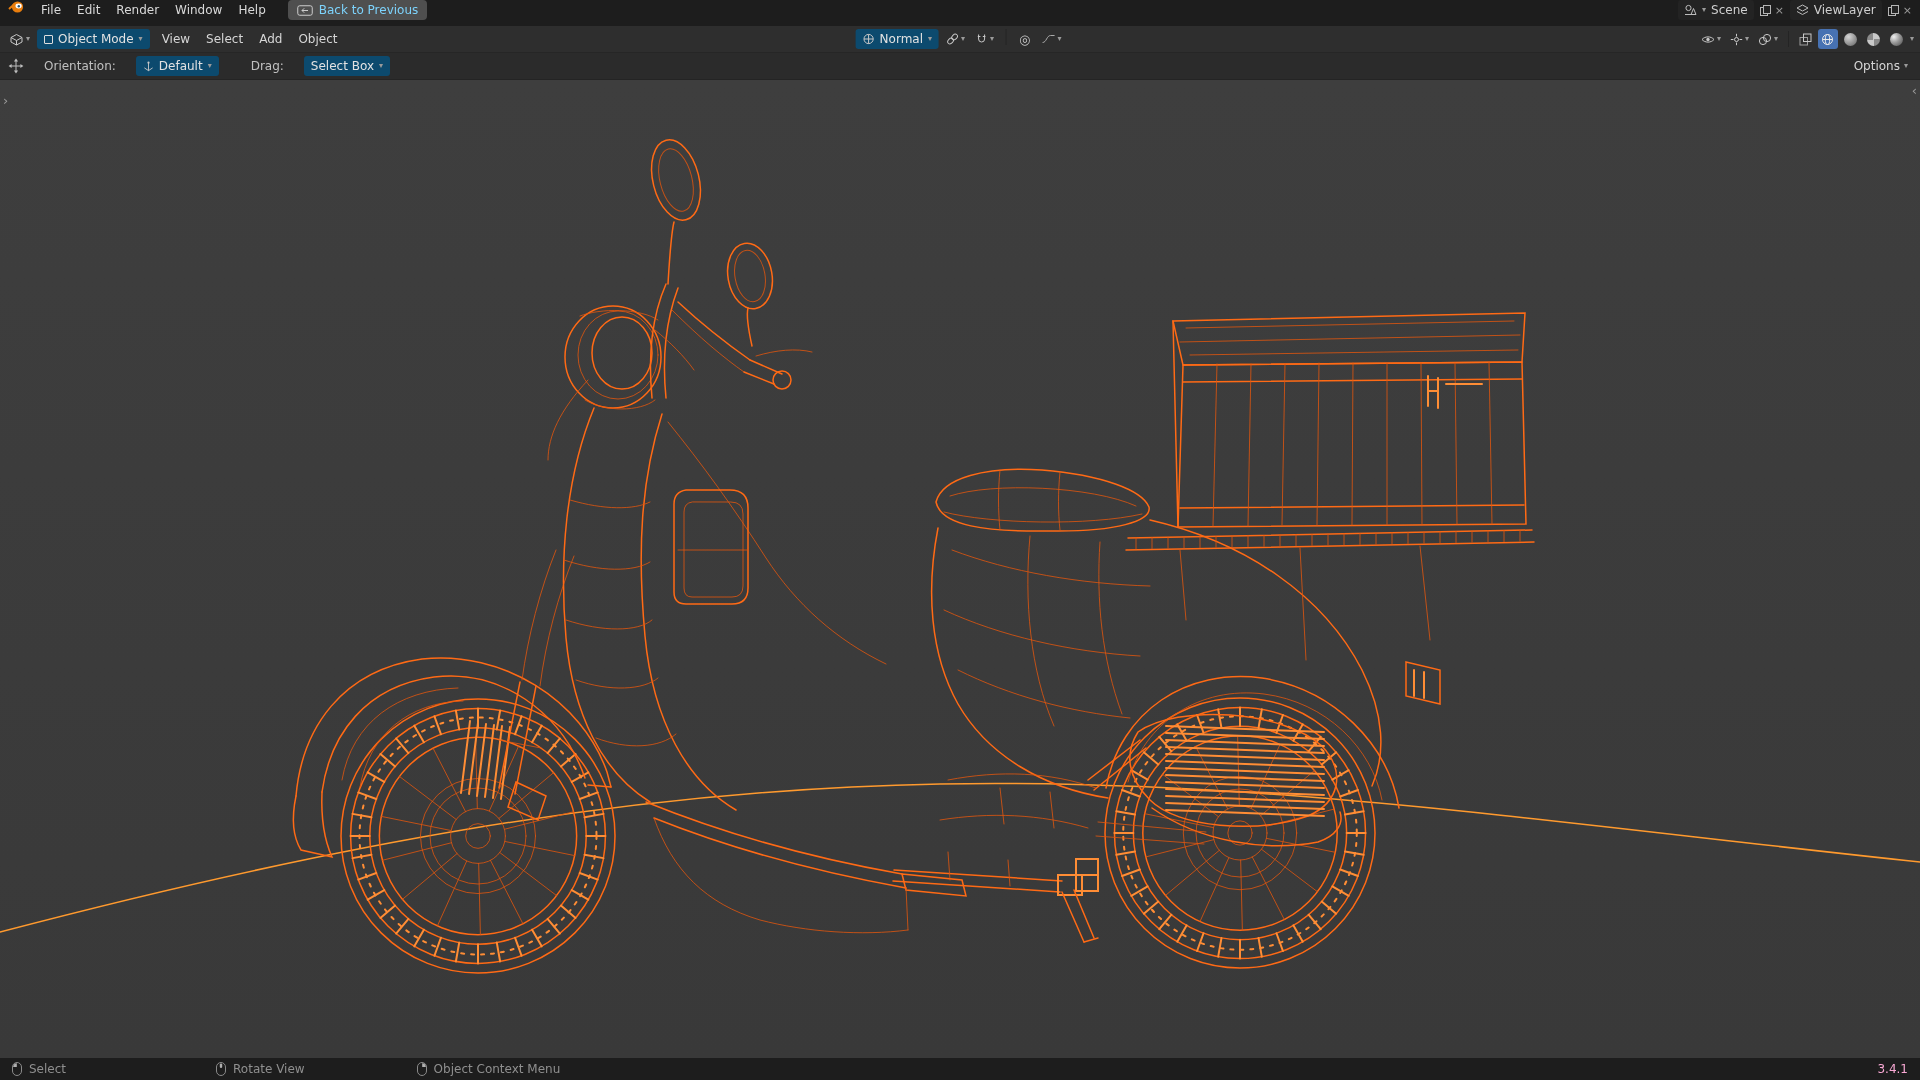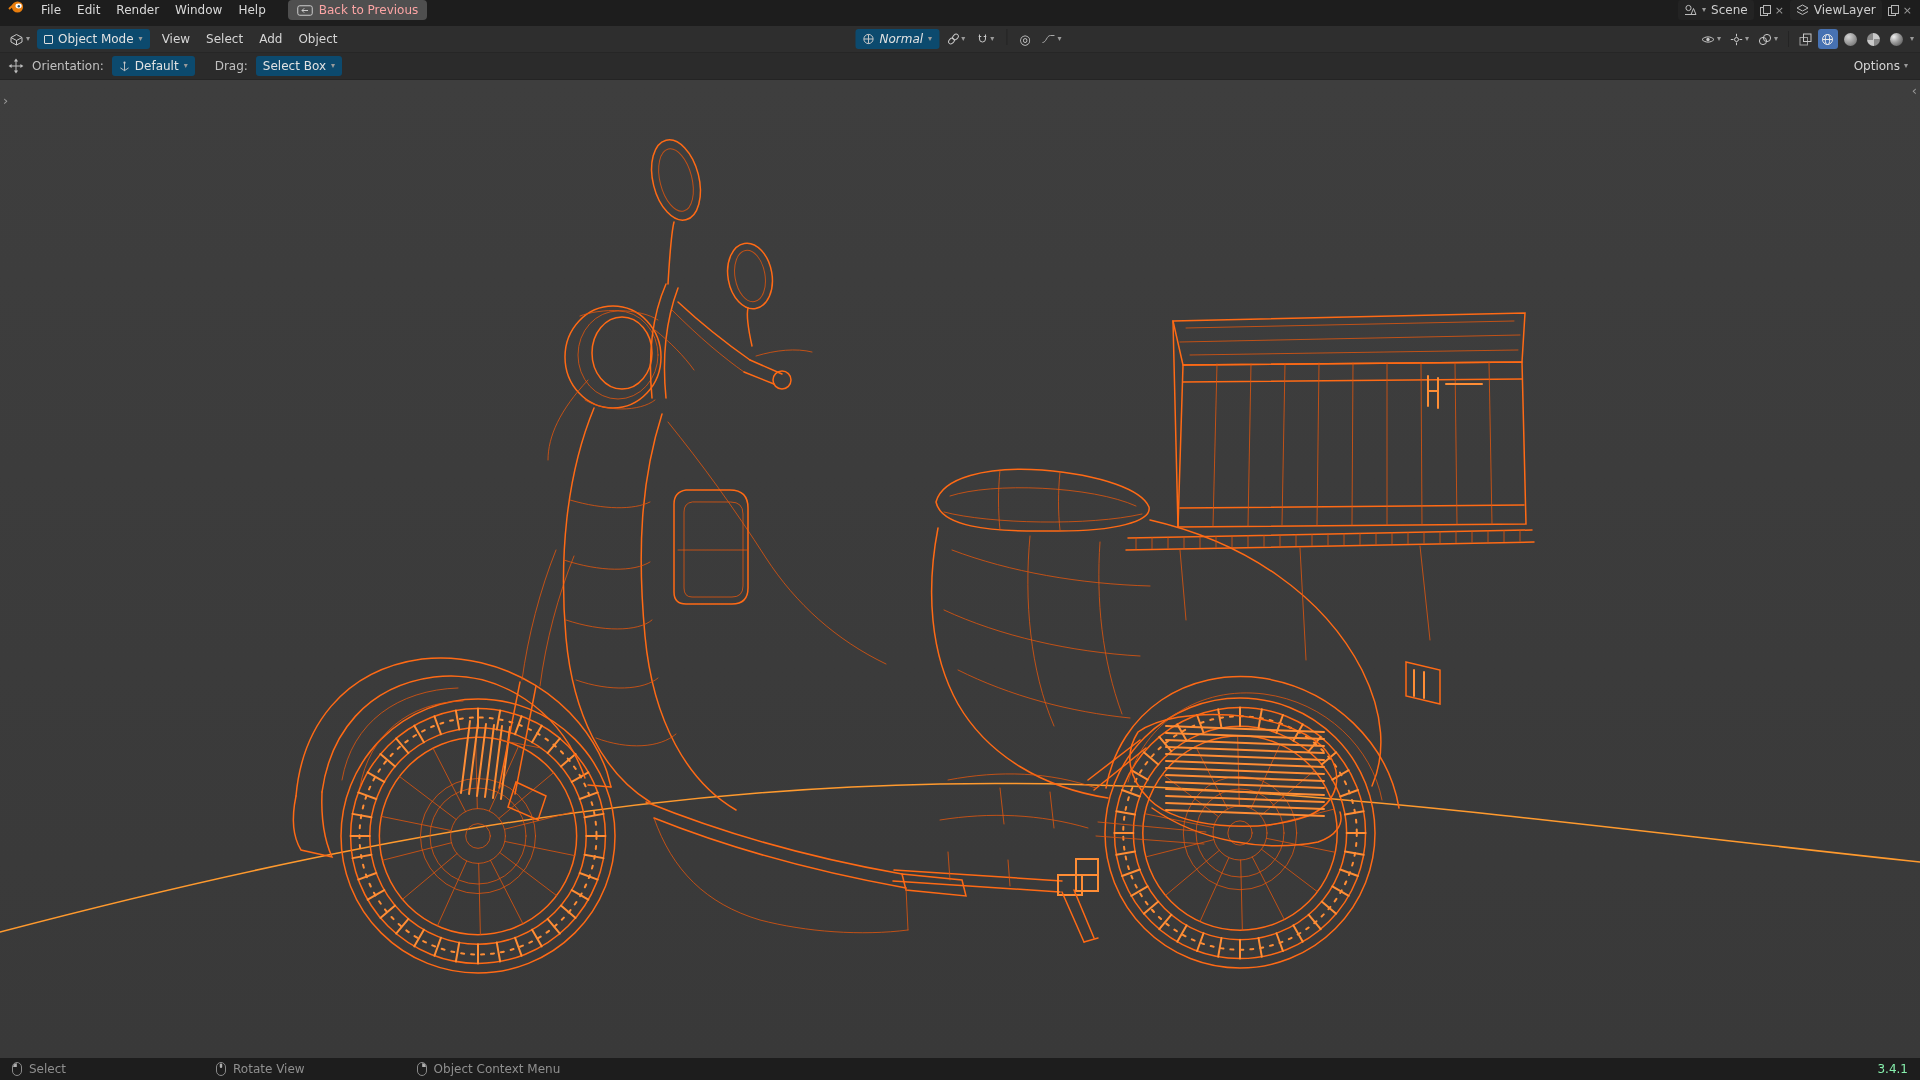--- a/index.html
+++ b/index.html
@@ -7,68 +7,68 @@
   }
   *{box-sizing:border-box;}
   html,body{margin:0;padding:0;width:1920px;height:1080px;overflow:hidden;
     background:#3c3c3c;font-family:"DejaVu Sans",sans-serif;font-size:12px;color:#d4d4d4;}
   .app{width:1920px;height:1080px;display:flex;flex-direction:column;}
 
   
   .topbar{height:26px;background:#1d1d1d;display:flex;align-items:flex-start;padding:0 8px;flex:0 0 26px;}
   .logo{display:flex;align-items:center;margin-right:8px;}
   .menu-item{padding:3px 8px;border-radius:3px;color:#d9d9d9;cursor:default;}
-  .back-btn{margin-left:14px;background:#4f4f4f;border-radius:4px;padding:3px 9px;display:flex;gap:6px;align-items:center;color:#fca5a5;}
+  .back-btn{margin-left:14px;background:#4f4f4f;border-radius:4px;padding:3px 9px;display:flex;gap:6px;align-items:center;color:#7dd3fc;}
   .top-right{margin-left:auto;display:flex;align-items:center;gap:6px;color:#cfcfcf;}
   .widget{display:flex;align-items:center;gap:5px;background:#232323;border-radius:3px;padding:2px 6px;height:20px;}
   .chev{font-size:8px;color:#9a9a9a;line-height:1;}
   .xicon{color:#9a9a9a;font-size:11px;line-height:1;}
   .copy-ic{position:relative;width:9px;height:10px;}
   .copy-ic::before{content:"";position:absolute;left:0;top:2px;width:6px;height:7px;border:1px solid #b5b5b5;}
   .copy-ic::after{content:"";position:absolute;left:3px;top:0;width:6px;height:7px;border:1px solid #b5b5b5;background:#232323;}
 
   
   .vheader{height:27px;background:#2e2e2e;display:flex;align-items:center;padding:0 6px;border-bottom:1px solid #262626;position:relative;flex:0 0 27px;}
   .dd{display:inline-flex;align-items:center;gap:5px;background:#0c4a6e;border-radius:3px;padding:0 7px;height:20px;color:#e2e2e2;}
   .hmenu{padding:3px 8px;color:#d6d6d6;}
-  .center-group{position:absolute;left:50%;transform:translateX(-50%);display:flex;align-items:flex-start;gap:5px;font-style:italic;}
+  .center-group{position:absolute;left:50%;transform:translateX(-50%);display:flex;align-items:flex-start;gap:5px;}
   .right-group{margin-left:auto;display:flex;align-items:center;gap:3px;}
   .ibtn{display:inline-flex;align-items:center;gap:2px;padding:0 3px;height:20px;border-radius:3px;}
   .sep{width:1px;height:16px;background:#242424;margin:0 4px;}
   .sq{width:9px;height:9px;border:1.5px solid #ddd;border-radius:1px;display:inline-block;}
   .sph{width:13px;height:13px;border-radius:50%;display:inline-block;}
   .sph.solid{background:radial-gradient(circle at 35% 30%,#d6d6d6,#8f8f8f 60%,#5f5f5f);}
   .sph.material{background:conic-gradient(#c9c9c9 0 25%,#8a8a8a 0 50%,#c9c9c9 0 75%,#8a8a8a 0);}
   .sph.rendered{background:radial-gradient(circle at 30% 30%,#f0f0f0,#9a9a9a 45%,#555 90%);}
   .shade{width:20px;height:20px;display:inline-flex;align-items:center;justify-content:center;border-radius:3px;}
   .shade.active{background:var(--accent);}
   .glyph{color:#c8c8c8;font-size:13px;line-height:1;}
 
   
-  .tsettings{height:27px;background:#2b2b2b;display:flex;align-items:center;padding:0 8px;border-bottom:1px solid #242424;gap:8px;flex:0 0 27px;}
+  .tsettings{height:27px;background:#2b2b2b;display:flex;align-items:center;padding:0 8px;border-bottom:1px solid #242424;gap:20px;flex:0 0 27px;}
   .tlabel{color:#c0c0c0;}
   .opts{margin-left:auto;display:flex;align-items:center;gap:4px;color:#d6d6d6;padding-right:4px;}
 
   
   .viewport{position:relative;flex:1 1 auto;background:linear-gradient(#3e3e3e,#393939);overflow:hidden;}
   #scooter{position:absolute;inset:0;}
   #scooter *{fill:none;stroke:var(--wire);stroke-width:1.5;stroke-linecap:round;}
   #scooter .t{stroke:var(--wire2);stroke-width:1;opacity:.8;}
   #scooter .b{stroke:var(--wireb);stroke-width:2;}
   #scooter .h{stroke:#ff9a2e;stroke-width:1.5;}
   .vp-toggle{position:absolute;color:#9a9a9a;font-size:13px;line-height:1;}
   .vp-toggle.left{left:3px;top:14px;}
   .vp-toggle.right{right:3px;top:4px;}
 
   
   .statusbar{height:22px;background:#1d1d1d;display:flex;align-items:center;padding:0 12px;color:#8f8f8f;flex:0 0 22px;}
   .hint{display:flex;align-items:center;gap:7px;}
   .hint:nth-child(1){margin-right:150px;}
   .hint:nth-child(2){margin-right:112px;}
-  .version{margin-left:auto;color:#86efac;}
+  .version{margin-left:auto;color:#f9a8d4;}
 </style>
 </head>
 <body>
 
 <div class="app">
 
   <div class="topbar">
     <span class="logo">
       <svg width="17" height="14" viewBox="0 0 17 14">
         <circle cx="9.5" cy="7" r="5.6" fill="#e87d0d" stroke="none"></circle>

